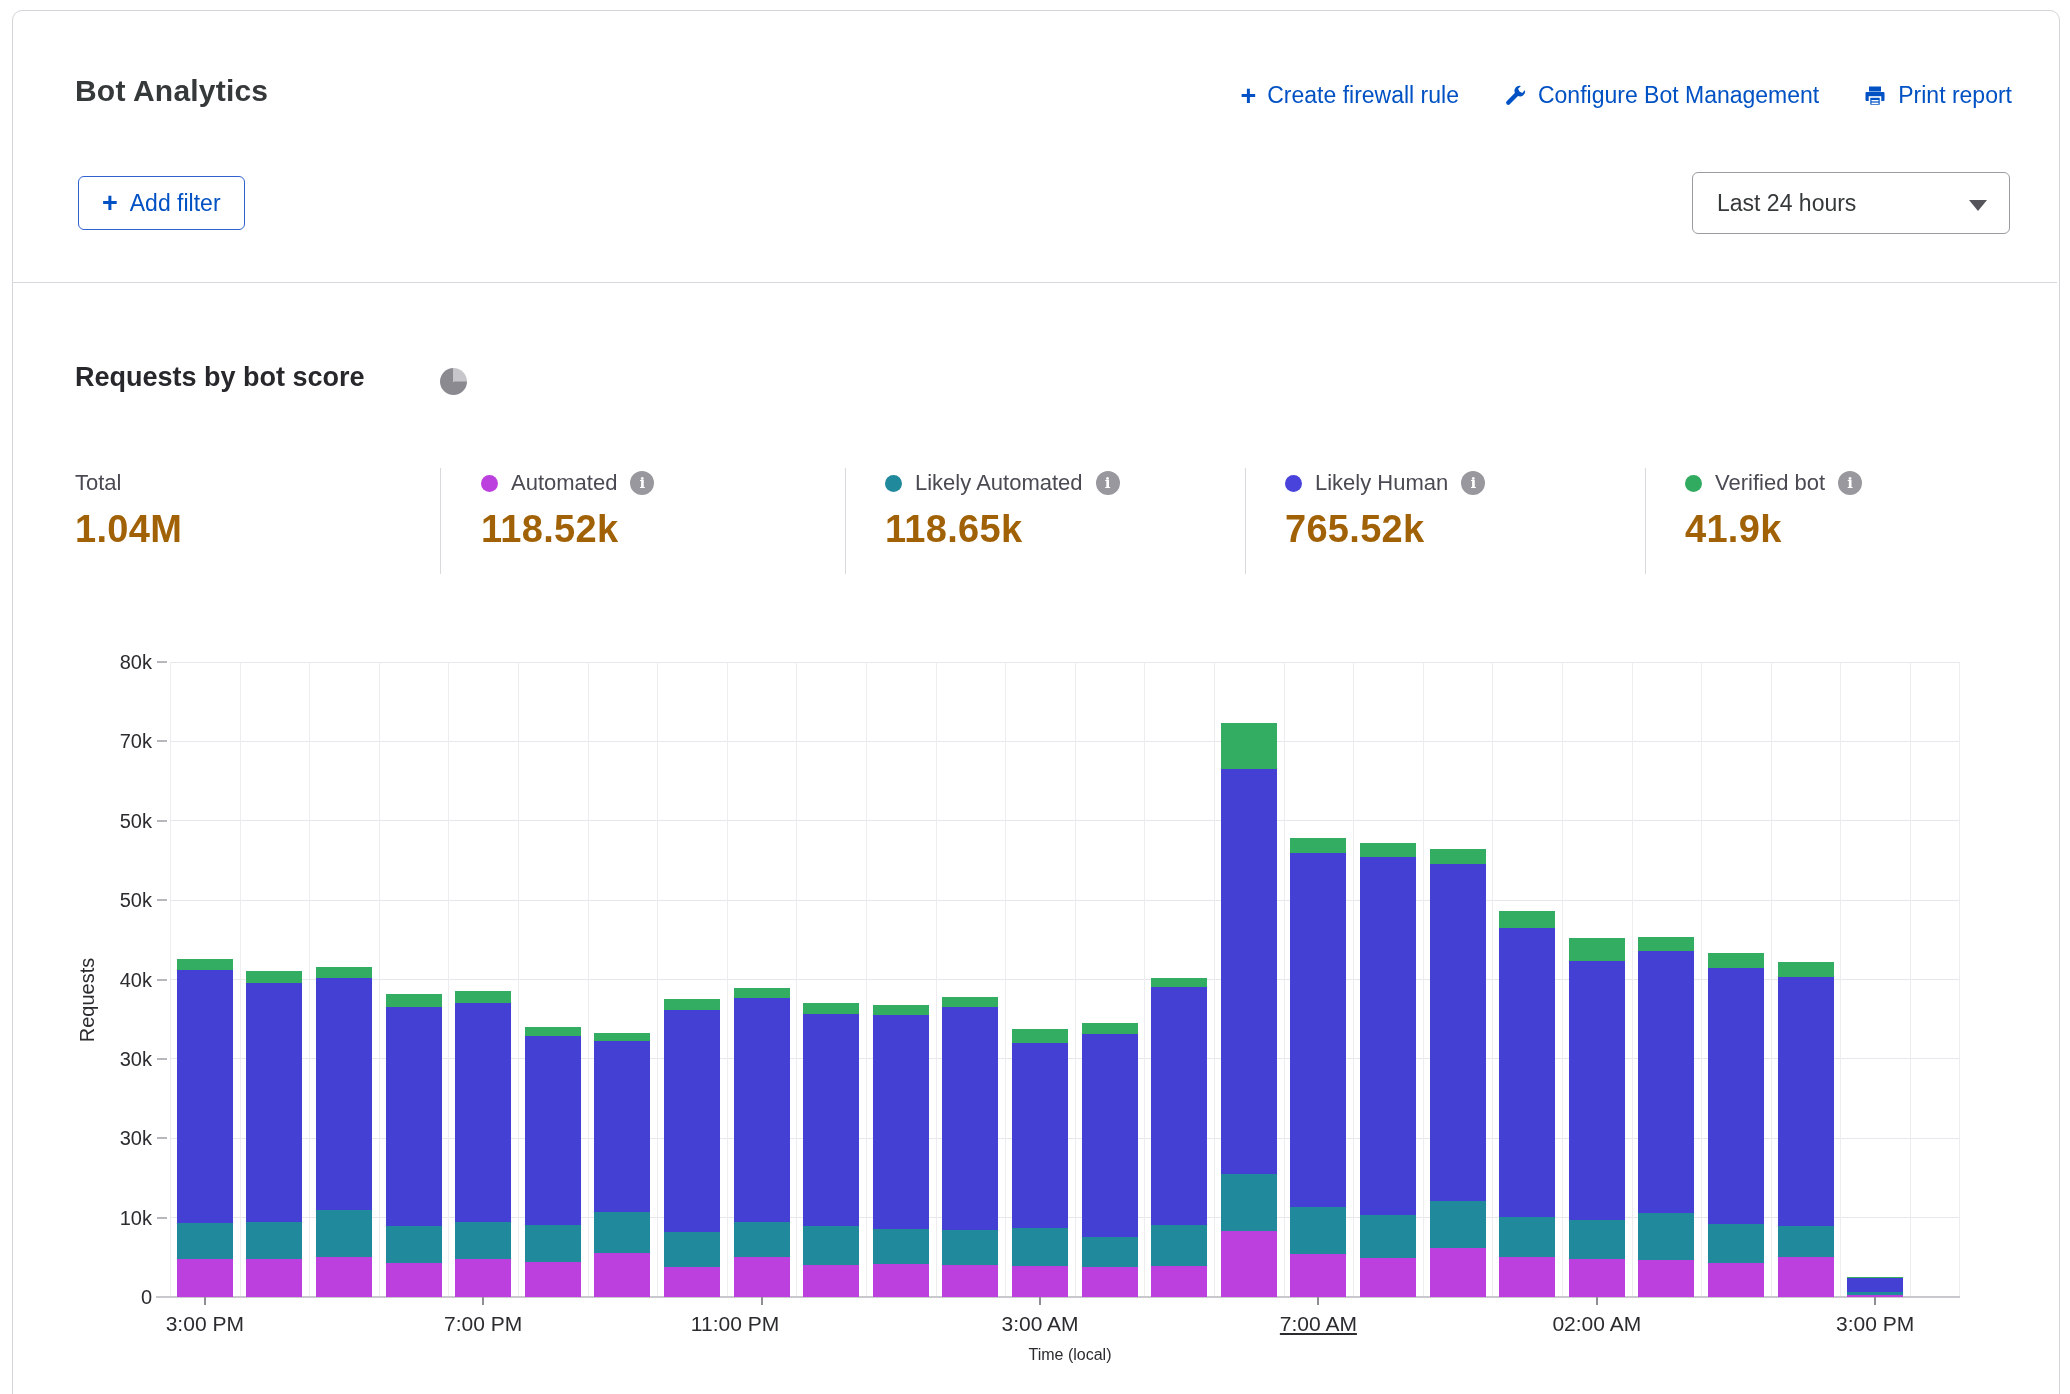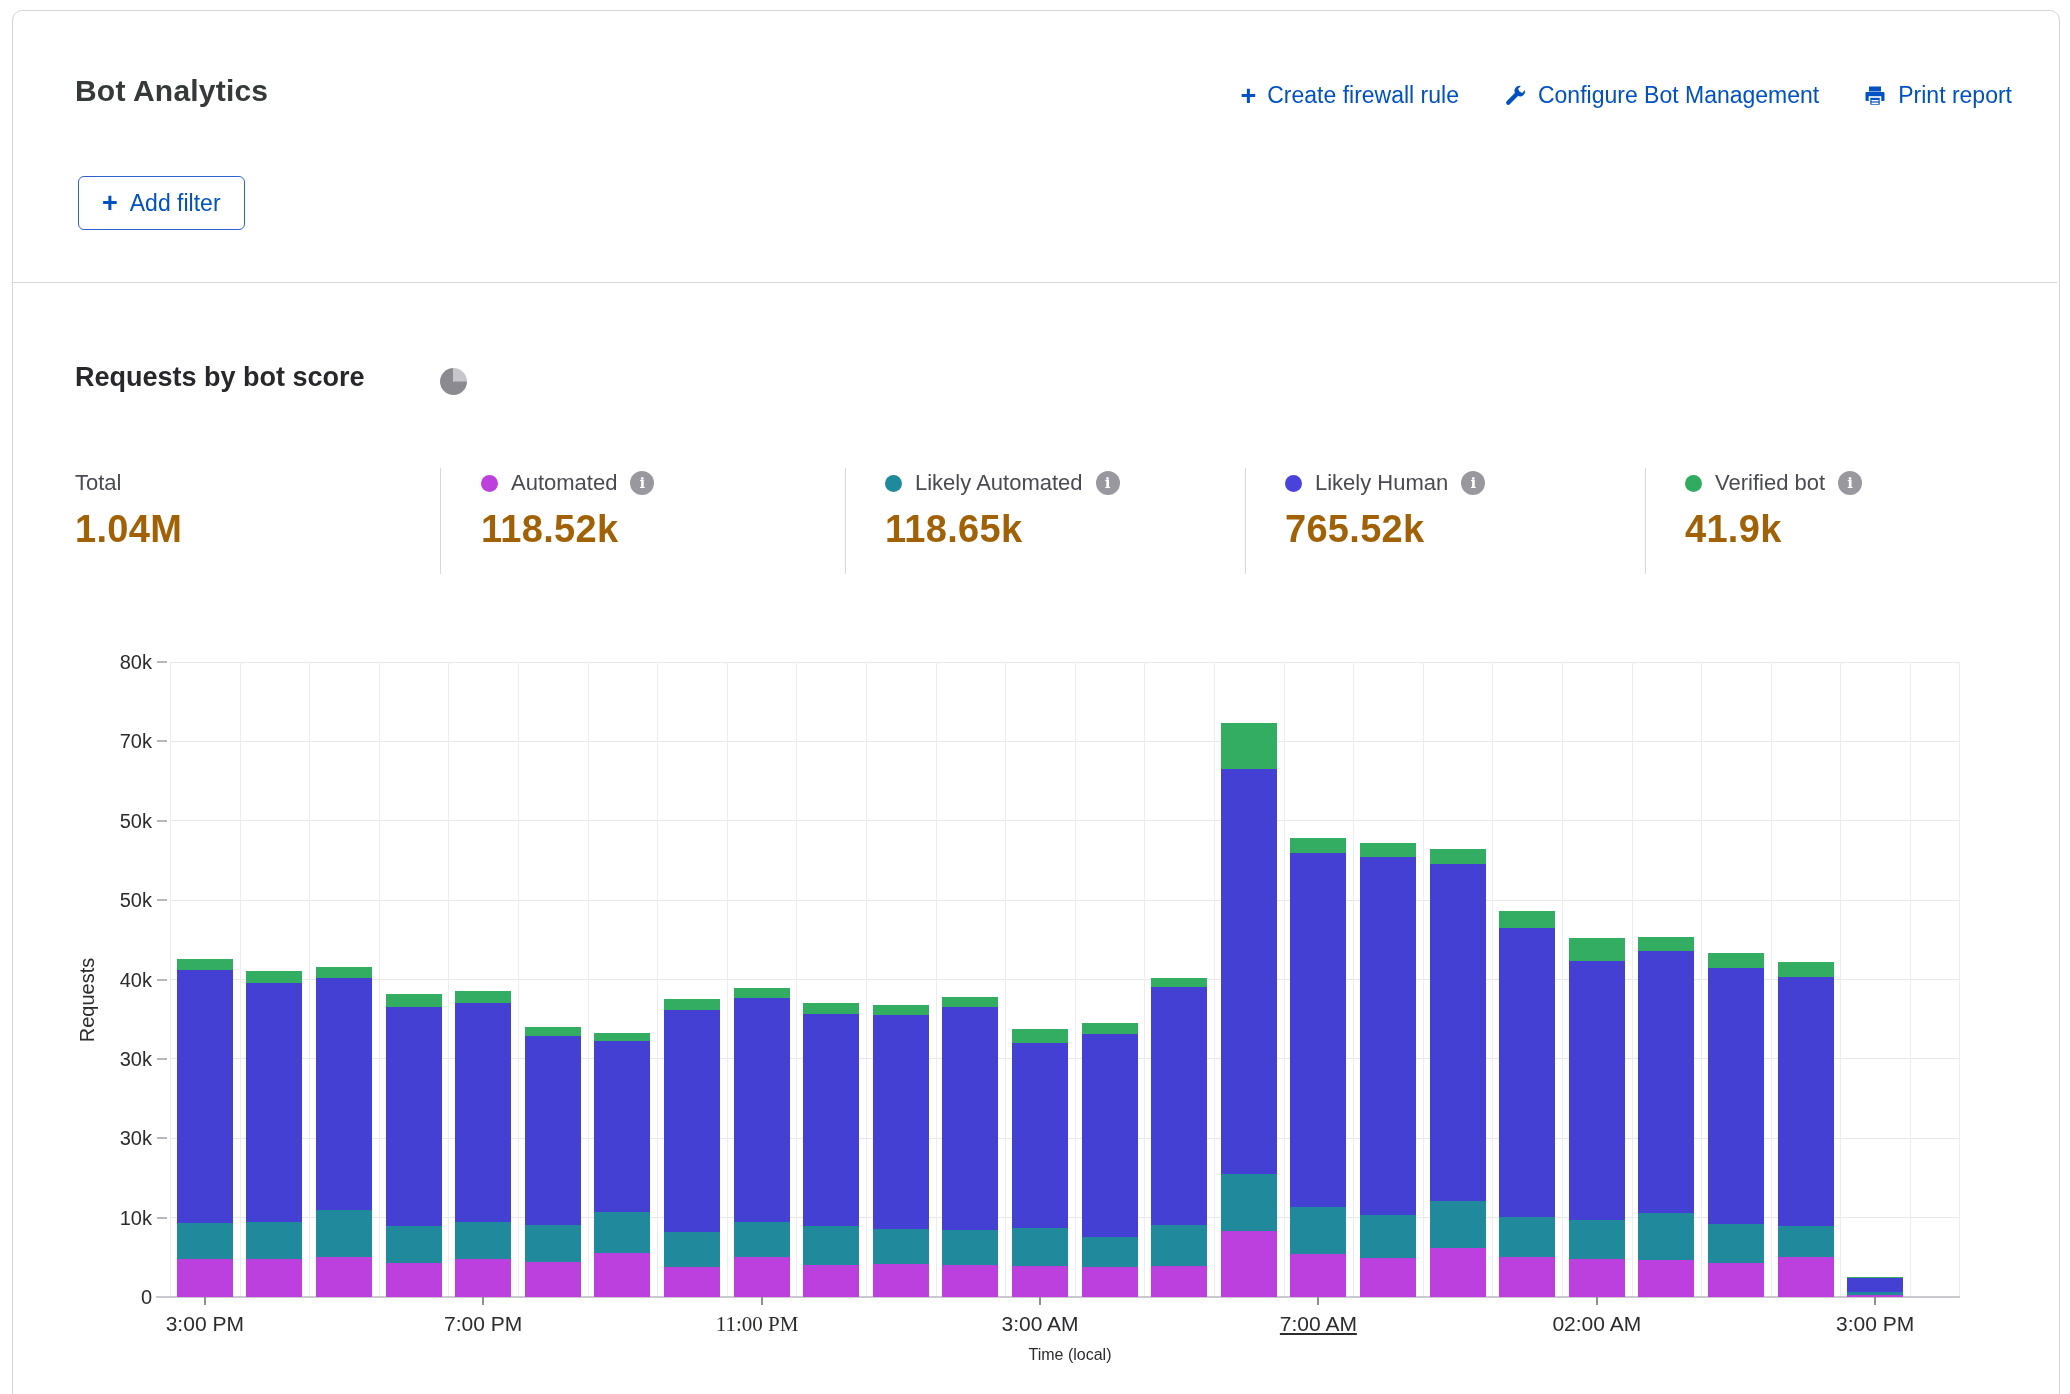--- a/index.html
+++ b/index.html
@@ -82,20 +82,24 @@
       </span>
       <span>Print report</span>
     </a>
   </div>
 
   <button id="add-filter" class="abs">
     <span class="plus-glyph">+</span>
     <span>Add filter</span>
   </button>
 
+  <div id="time-range" class="abs">
+    <span>Last 24 hours</span>
+    <span id="caret"></span>
+  </div>
 
   <div id="header-divider" class="abs"></div>
 
   <div id="section-title" class="abs">Requests by bot score</div>
   <div id="pie-icon" class="abs"></div>
 
   <div id="stats">
       <div class="abs stat-col" style="left: 75px;">
         <div class="stat-label-row">
           <div>Total</div>
@@ -349,21 +353,21 @@
           <div class="seg" style="height: 14.2875px; background: rgb(68, 64, 212);"></div>
           <div class="seg" style="height: 0.79375px; background: rgb(51, 173, 98);"></div>
         </div>
       </div>
     <div id="xaxis">
         <div class="abs xtick" style="left: 203.8px;"></div>
         <div class="abs xlab" style="left: 124.8px; top: 1312px;">3:00 PM</div>
         <div class="abs xtick" style="left: 482.2px;"></div>
         <div class="abs xlab" style="left: 403.2px; top: 1312px;">7:00 PM</div>
         <div class="abs xtick" style="left: 760.6px;"></div>
-        <div class="abs xlab" style="left: 677px; top: 1312px; font-family: Liberation Serif, serif;">11:00 PM</div>
+        <div class="abs xlab" style="left: 655px; top: 1312px;">11:00 PM</div>
         <div class="abs xtick" style="left: 1039px;"></div>
         <div class="abs xlab" style="left: 960px; top: 1312px;">3:00 AM</div>
         <div class="abs xtick" style="left: 1317.4px;"></div>
         <div class="abs xlab" style="left: 1238.4px; top: 1312px; text-decoration: underline;">7:00 AM</div>
         <div class="abs xtick" style="left: 1595.8px;"></div>
         <div class="abs xlab" style="left: 1516.8px; top: 1312px;">02:00 AM</div>
         <div class="abs xtick" style="left: 1874.2px;"></div>
         <div class="abs xlab" style="left: 1795.2px; top: 1312px;">3:00 PM</div>
       </div>
     <div id="xlabel" class="abs">Time (local)</div>

